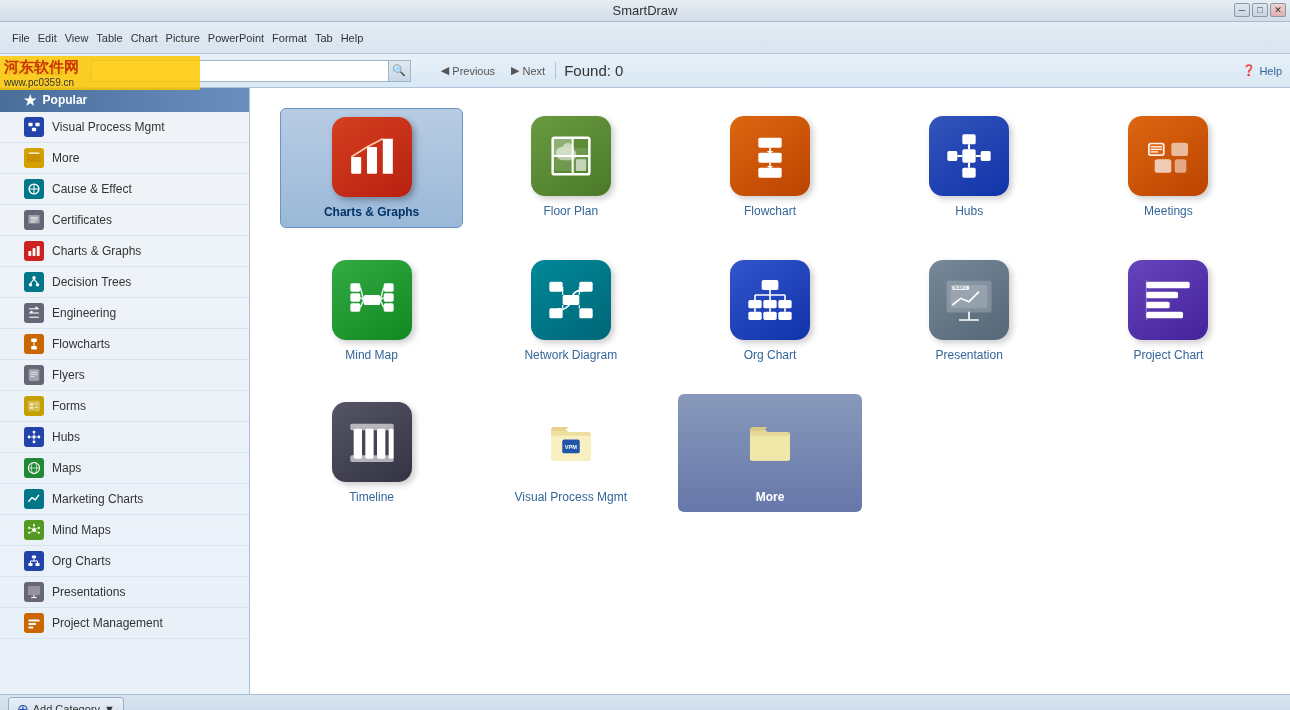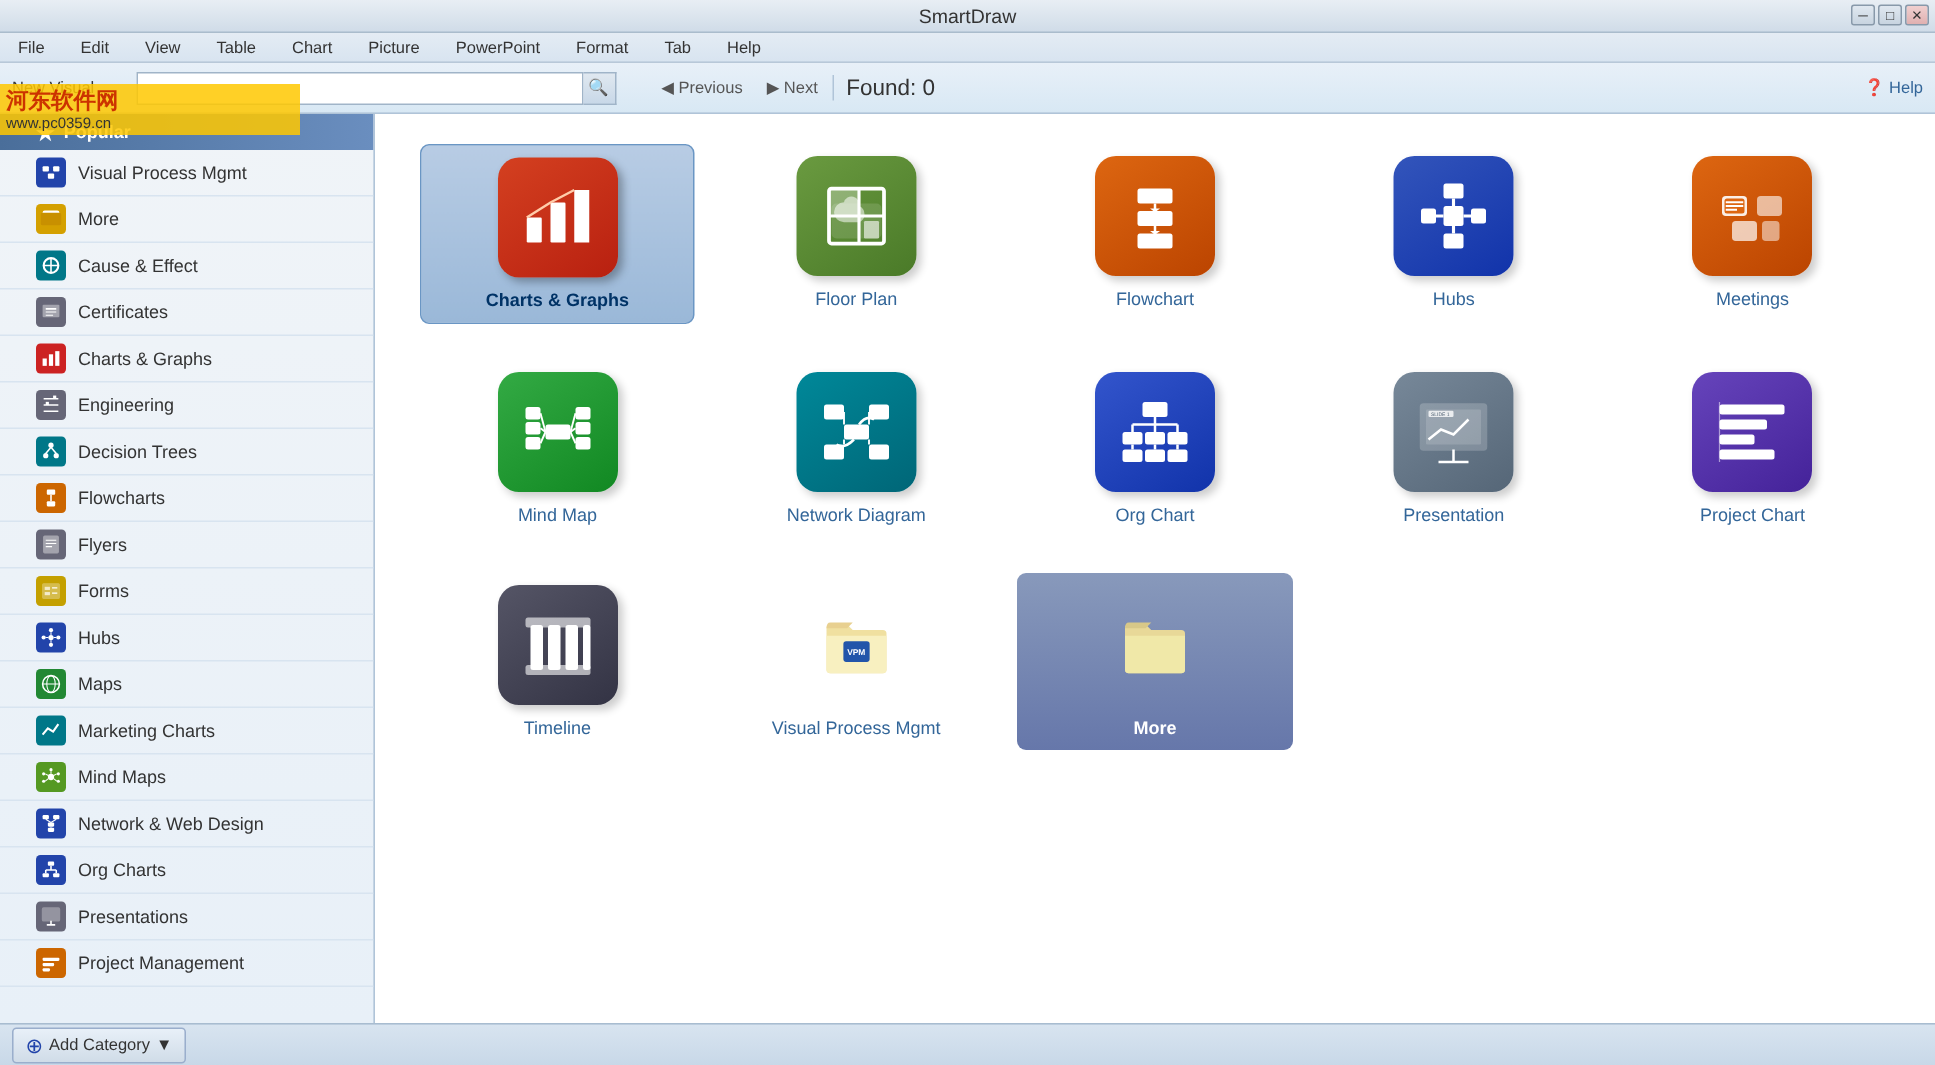--- a/index.html
+++ b/index.html
@@ -45,26 +45,25 @@
       align-items: center;
       justify-content: center;
       font-size: 9px;
       color: #333;
     }
     .title-btn.close { background: linear-gradient(to bottom, #f0d0d0, #e0b0b0); }
 
     
     .menu-bar {
       background: linear-gradient(to bottom, #e4ecf4, #d8e4f0);
-      height: 20px;
+      height: 32px;
       display: flex;
       align-items: center;
       padding: 0 8px;
       border-bottom: 1px solid #b8c8d8;
-      gap: 16px;
     }
     .menu-item {
       font-size: 11px;
       color: #333;
       cursor: pointer;
       padding: 0 4px;
     }
 
     
     .toolbar {
@@ -392,43 +391,43 @@
         <svg viewBox="0 0 20 20" fill="white" width="14" height="14">
             <rect x="2" y="10" width="4" height="7"></rect>
             <rect x="8" y="6" width="4" height="11"></rect>
             <rect x="14" y="3" width="4" height="14"></rect>
           </svg>
       </div>
       <span>Charts &amp; Graphs</span>
     </div>
 
     <div class="sidebar-item">
+      <div class="sidebar-item-icon icon-teal">
+        <svg viewBox="0 0 20 20" fill="white" width="14" height="14">
+            <circle cx="10" cy="4" r="2.5"></circle>
+            <circle cx="5" cy="14" r="2.5"></circle>
+            <circle cx="15" cy="14" r="2.5"></circle>
+            <line x1="10" y1="6" x2="5" y2="12" stroke="white" stroke-width="1.5"></line>
+            <line x1="10" y1="6" x2="15" y2="12" stroke="white" stroke-width="1.5"></line>
+          </svg>
+      </div>
+      <span>Decision Trees</span>
+    </div>
+
+    <div class="sidebar-item">
       <div class="sidebar-item-icon icon-gray">
         <svg viewBox="0 0 20 20" fill="white" width="14" height="14">
             <line x1="3" y1="4" x2="17" y2="4" stroke="white" stroke-width="1.5"></line>
             <line x1="3" y1="10" x2="17" y2="10" stroke="white" stroke-width="1.5"></line>
             <line x1="3" y1="16" x2="17" y2="16" stroke="white" stroke-width="1.5"></line>
             <rect x="5" y="7" width="3" height="3" fill="white"></rect>
             <rect x="12" y="1" width="3" height="3" fill="white"></rect>
           </svg>
       </div>
       <span>Engineering</span>
-    </div>
-
-    <div class="sidebar-item">
-      <div class="sidebar-item-icon icon-teal">
-        <svg viewBox="0 0 20 20" fill="white" width="14" height="14">
-            <circle cx="10" cy="4" r="2.5"></circle>
-            <circle cx="5" cy="14" r="2.5"></circle>
-            <circle cx="15" cy="14" r="2.5"></circle>
-            <line x1="10" y1="6" x2="5" y2="12" stroke="white" stroke-width="1.5"></line>
-            <line x1="10" y1="6" x2="15" y2="12" stroke="white" stroke-width="1.5"></line>
-          </svg>
-      </div>
-      <span>Decision Trees</span>
     </div>
 
 
     <div class="sidebar-item">
       <div class="sidebar-item-icon icon-orange">
         <svg viewBox="0 0 20 20" fill="white" width="14" height="14">
             <rect x="6" y="2" width="8" height="5" rx="1"></rect>
             <rect x="6" y="13" width="8" height="5" rx="1"></rect>
             <line x1="10" y1="7" x2="10" y2="13" stroke="white" stroke-width="1.5"></line>
           </svg>
@@ -510,34 +509,20 @@
             <line x1="10" y1="7" x2="10" y2="4.5" stroke="white" stroke-width="1"></line>
             <line x1="12.5" y1="8.5" x2="15.5" y2="7" stroke="white" stroke-width="1"></line>
             <line x1="12.5" y1="11.5" x2="15.5" y2="14" stroke="white" stroke-width="1"></line>
             <line x1="7.5" y1="8.5" x2="4.5" y2="7" stroke="white" stroke-width="1"></line>
             <line x1="7.5" y1="11.5" x2="4.5" y2="14" stroke="white" stroke-width="1"></line>
           </svg>
       </div>
       <span>Mind Maps</span>
     </div>
 
-    <div class="sidebar-item">
-      <div class="sidebar-item-icon icon-blue">
-        <svg viewBox="0 0 20 20" fill="white" width="14" height="14">
-            <rect x="2" y="2" width="6" height="4" rx="1"></rect>
-            <rect x="12" y="2" width="6" height="4" rx="1"></rect>
-            <rect x="7" y="14" width="6" height="4" rx="1"></rect>
-            <rect x="7" y="9" width="6" height="4" rx="1"></rect>
-            <line x1="5" y1="6" x2="10" y2="9" stroke="white" stroke-width="1"></line>
-            <line x1="15" y1="6" x2="10" y2="9" stroke="white" stroke-width="1"></line>
-            <line x1="10" y1="13" x2="10" y2="14" stroke="white" stroke-width="1"></line>
-          </svg>
-      </div>
-      <span>Network &amp; Web Design</span>
-    </div>
 
     <div class="sidebar-item">
       <div class="sidebar-item-icon icon-blue">
         <svg viewBox="0 0 20 20" fill="white" width="14" height="14">
             <rect x="7" y="2" width="6" height="4" rx="1"></rect>
             <rect x="2" y="13" width="6" height="4" rx="1"></rect>
             <rect x="12" y="13" width="6" height="4" rx="1"></rect>
             <line x1="10" y1="6" x2="10" y2="10" stroke="white" stroke-width="1.5"></line>
             <line x1="5" y1="10" x2="15" y2="10" stroke="white" stroke-width="1.5"></line>
             <line x1="5" y1="10" x2="5" y2="13" stroke="white" stroke-width="1.5"></line>

